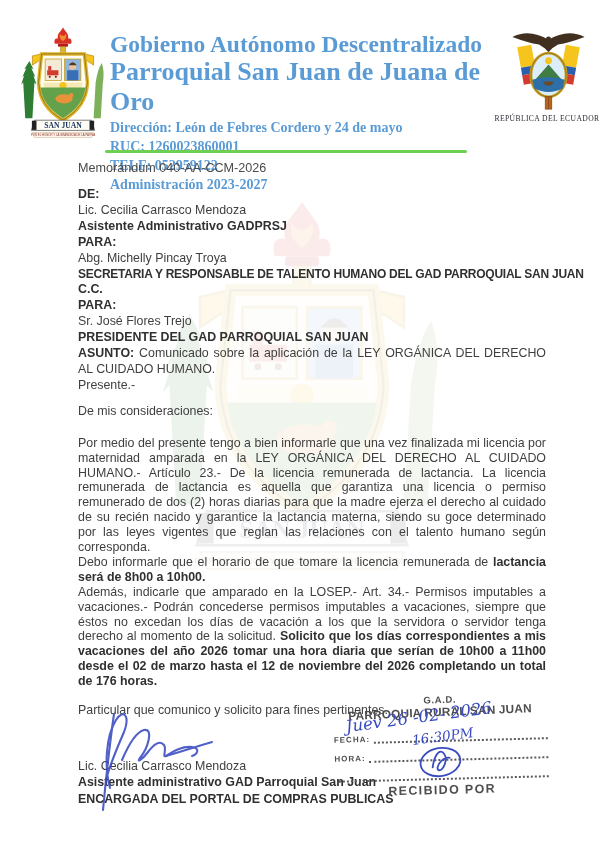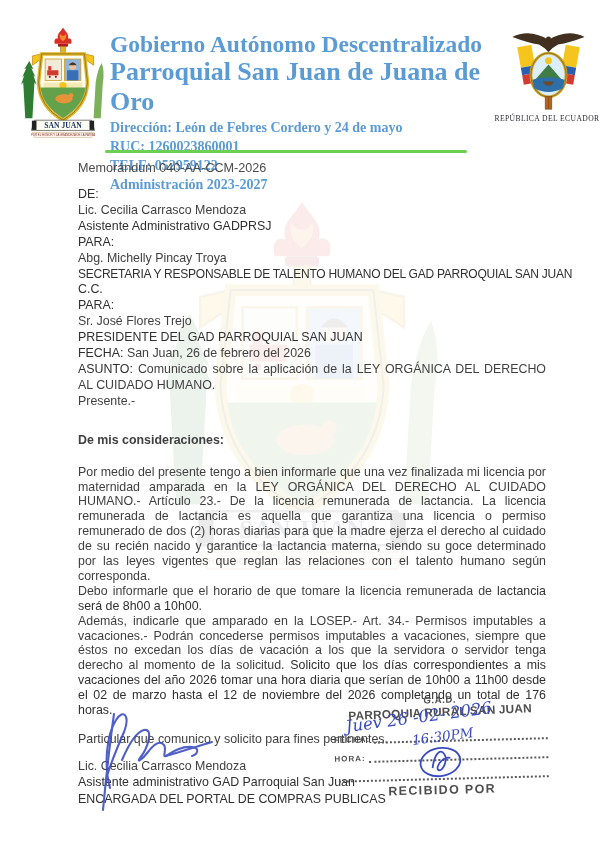--- a/index.html
+++ b/index.html
@@ -16,24 +16,24 @@
   .h-t2{font-size:26px;line-height:1.15;}
   .h-sub{font-size:14px;line-height:1.22;margin-top:2px;}
   .green-rule{position:absolute;left:105px;top:150px;width:362px;height:3px;
         background:#6ed052;border-radius:2px;}
   .memo-line{position:absolute;left:78px;top:161px;width:468px;
         font-size:12.6px;color:#4a4a4a;}
   
   .watermark{position:absolute;left:132px;top:198px;opacity:.085;pointer-events:none;}
   
   .letter{position:absolute;left:78px;top:187px;width:468px;font-size:12.4px;line-height:15.9px;}
-  .b{font-weight:normal;color:#303030;}
+  .b{font-weight:bold;color:#303030;}
   .tight{letter-spacing:-0.25px;white-space:nowrap;font-size:12px;}
   .just{text-align:justify;}
-  .salutation{margin-top:23px;font-weight:bold;}
+  .salutation{margin-top:10px;}
   .bodytext{margin-top:16px;line-height:14.9px;text-align:justify;}
   .closing{margin-top:14px;}
   
   .sig-block{position:absolute;left:78px;top:758px;font-size:12.4px;line-height:16.3px;}
   .sig-svg{position:absolute;left:70px;top:702px;pointer-events:none;}
   
   .stamp{position:absolute;left:334px;top:694px;width:214px;color:#4e4e4e;
         transform:rotate(-1.5deg);}
   .s-org1{text-align:center;font-size:9.5px;font-weight:bold;letter-spacing:.6px;}
   .s-org2{text-align:center;font-size:11.8px;font-weight:bold;letter-spacing:.2px;
@@ -139,21 +139,20 @@
     <div class="b">DE:</div>
     <div>Lic. Cecilia Carrasco Mendoza</div>
     <div class="b">Asistente Administrativo GADPRSJ</div>
     <div class="b">PARA:</div>
     <div>Abg. Michelly Pincay Troya</div>
     <div class="b tight">SECRETARIA Y RESPONSABLE DE TALENTO HUMANO DEL GAD PARROQUIAL SAN JUAN</div>
     <div class="b">C.C.</div>
     <div class="b">PARA:</div>
     <div>Sr. José Flores Trejo</div>
     <div class="b">PRESIDENTE DEL GAD PARROQUIAL SAN JUAN</div>
-    <div><span class="b">FECHA:</span> <span>San Juan, 26 de febrero del 2026</span></div>
     <div class="just"><span class="b">ASUNTO:</span> <span>Comunicado sobre la aplicación de la LEY ORGÁNICA DEL DERECHO AL CUIDADO HUMANO.</span></div>
     <div>Presente.-</div>
 
     <div class="salutation">De mis consideraciones:</div>
 
     <div class="bodytext">
       <div>Por medio del presente tengo a bien informarle que una vez finalizada mi licencia por maternidad amparada en la LEY ORGÁNICA DEL DERECHO AL CUIDADO HUMANO.- Artículo 23.- De la licencia remunerada de lactancia. La licencia remunerada de lactancia es aquella que garantiza una licencia o permiso remunerado de dos (2) horas diarias para que la madre ejerza el derecho al cuidado de su recién nacido y garantice la lactancia materna, siendo su goce determinado por las leyes vigentes que reglan las relaciones con el talento humano según corresponda.</div>
       <div><span>Debo informarle que el horario de que tomare la licencia remunerada de </span><span class="b">lactancia será de 8h00 a 10h00.</span></div>
       <div><span>Además, indicarle que amparado en la LOSEP.- Art. 34.- Permisos imputables a vacaciones.- Podrán concederse permisos imputables a vacaciones, siempre que éstos no excedan los días de vacación a los que la servidora o servidor tenga derecho al momento de la solicitud. </span><span class="b">Solicito que los días correspondientes a mis vacaciones del año 2026 tomar una hora diaria que serían de 10h00 a 11h00 desde el 02 de marzo hasta el 12 de noviembre del 2026 completando un total de 176 horas.</span></div>
     </div>

